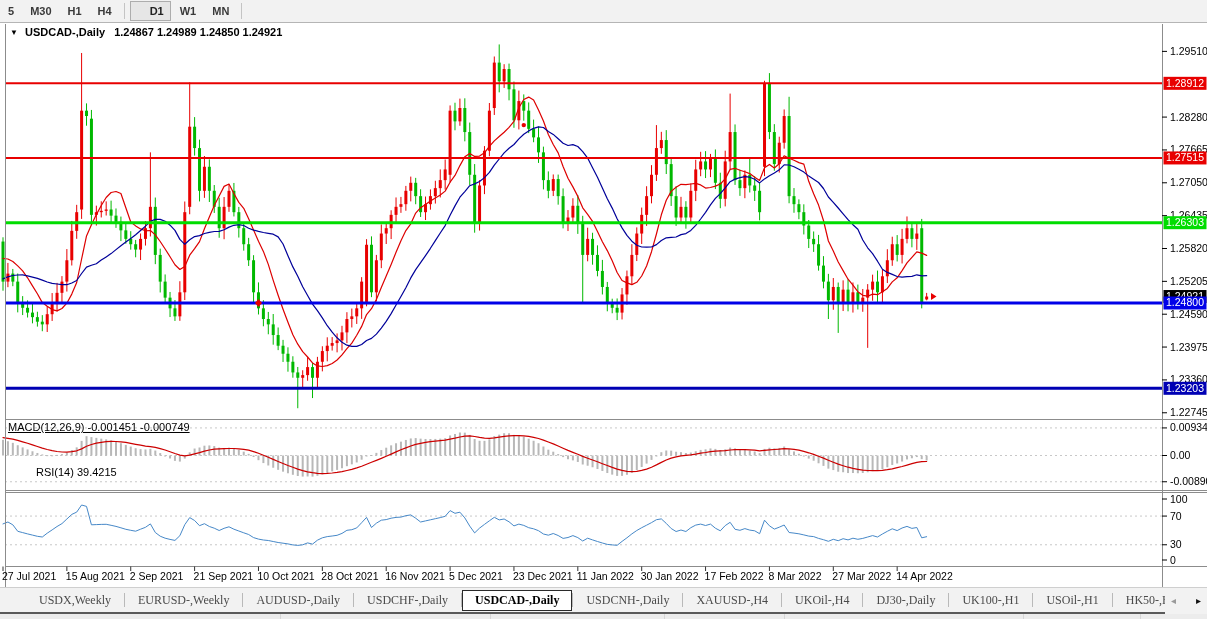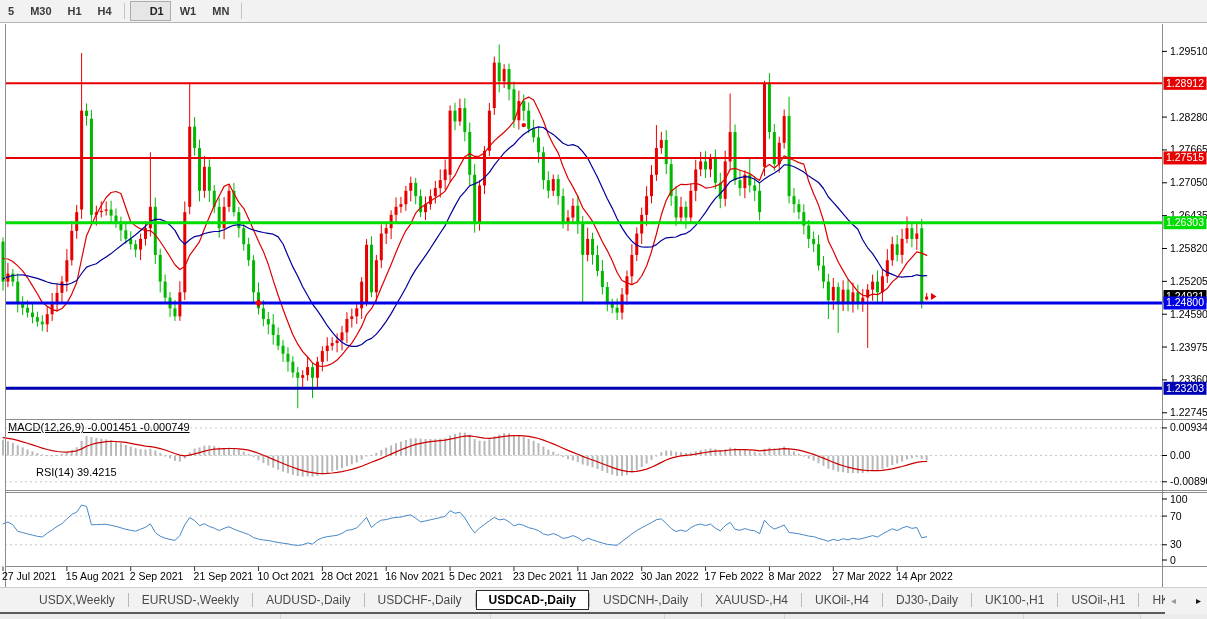--- a/index.html
+++ b/index.html
@@ -22,21 +22,21 @@
   .chart-title .tri { font-size:8px; position:relative; top:-1px; margin-right:4px; }
   .ind-label { position:absolute; font-size:11px; color:#000; }
   #macd-label { left:8px; top:421px;text-decoration:underline; }
   #rsi-label  { left:8px; top:466px;margin-left:28px; }
 
   svg#chart-canvas { position:absolute; left:0; top:0; }
 
   
   .tabbar { position:absolute; left:0; top:587px; width:1207px; height:27px;
     background:#f2f2f2; border-top:1px solid #cfcfcf; border-bottom:2px solid #5a5a5a;
-    display:flex; align-items:center; overflow:hidden; padding-left:26px; }
+    display:flex; align-items:center; overflow:hidden; padding-left:26px;font-family:Liberation Serif, serif; }
   .tab { font-size:12px; color:#4a4a4a; padding:3px 13px; white-space:nowrap; cursor:default; }
   .tab.active { background:#ffffff; border:1px solid #2a2a2a; font-weight:bold; color:#000; padding:2px 12px; }
   .tab-sep { width:1px; height:14px; background:#b9b9b9; flex:0 0 1px; }
   .tab-scroll { position:absolute; right:0; top:587px; height:27px; width:42px;
     background:#f2f2f2; display:flex; align-items:center; justify-content:space-between;
     padding:0 6px; border-top:1px solid #cfcfcf; }
   .tab-scroll .arr { font-size:10px; line-height:1; cursor:default; }
   .arr.dim { color:#9a9a9a; } .arr.on { color:#111; }
 
   .statusbar { position:absolute; left:0; top:614px; width:1207px; height:5px; background:#ececec; }
@@ -751,20 +751,25 @@
         <line x1="897.166" y1="566.5" x2="897.166" y2="571" stroke="#333" stroke-width="1"></line>
         <text x="896.166" y="580" font-size="10.5" fill="#000000">14 Apr 2022</text>
       </g>
       <g>
         <polygon points="258.476,298.9902600000005 261.976,302.9902600000005 258.476,306.9902600000005 254.976,302.9902600000005" fill="#e80000"></polygon>
         <circle cx="523.778" cy="125.10165999999994" r="2.2" fill="#e80000"></circle>
         <polygon points="931.0309000000001,293.0264400000009 936.5309000000001,296.5264400000009 931.0309000000001,300.0264400000009" fill="#e80000"></polygon>
       </g>
     </svg>
 
+  <div class="chart-title">
+    <span class="tri">▼</span>
+    <span>USDCAD-,Daily</span>
+    <span style="margin-left:6px;">1.24867 1.24989 1.24850 1.24921</span>
+  </div>
   <div class="ind-label" id="macd-label">MACD(12,26,9) -0.001451 -0.000749</div>
   <div class="ind-label" id="rsi-label">RSI(14) 39.4215</div>
 
   <div class="tabbar" id="tabbar">
       <div class="tab">USDX,Weekly</div>
       <div class="tab-sep"></div>
       <div class="tab">EURUSD-,Weekly</div>
       <div class="tab-sep"></div>
       <div class="tab">AUDUSD-,Daily</div>
       <div class="tab-sep"></div>

